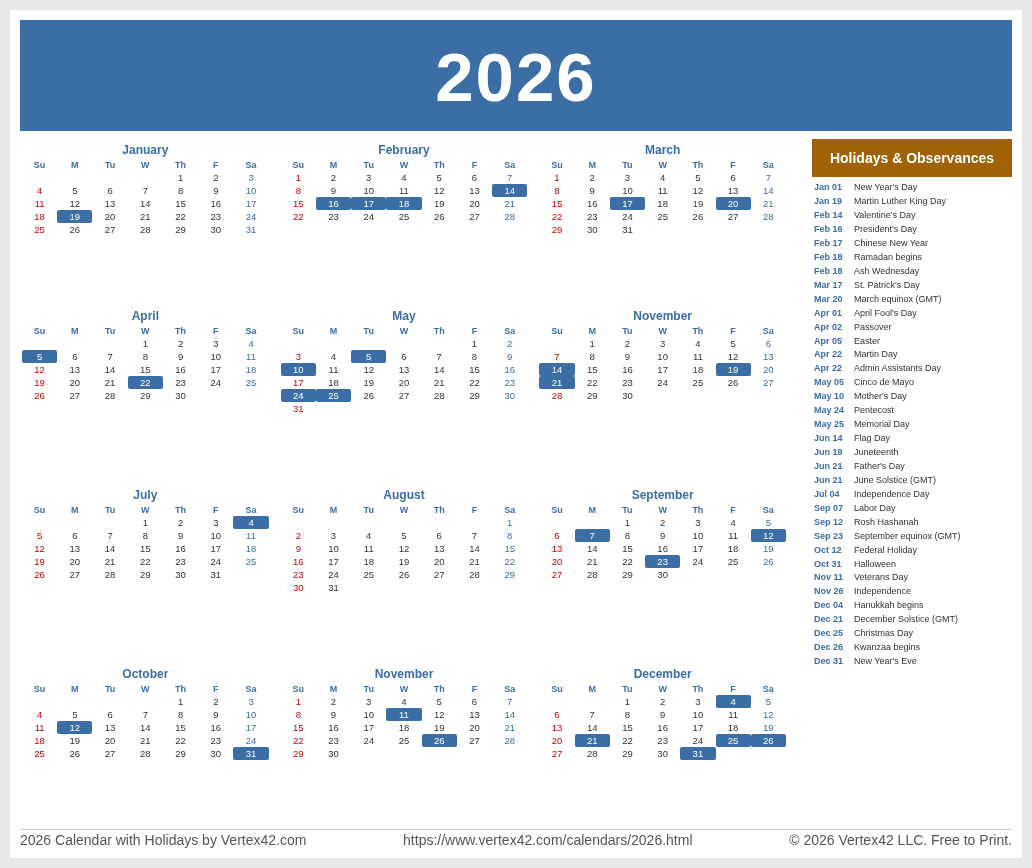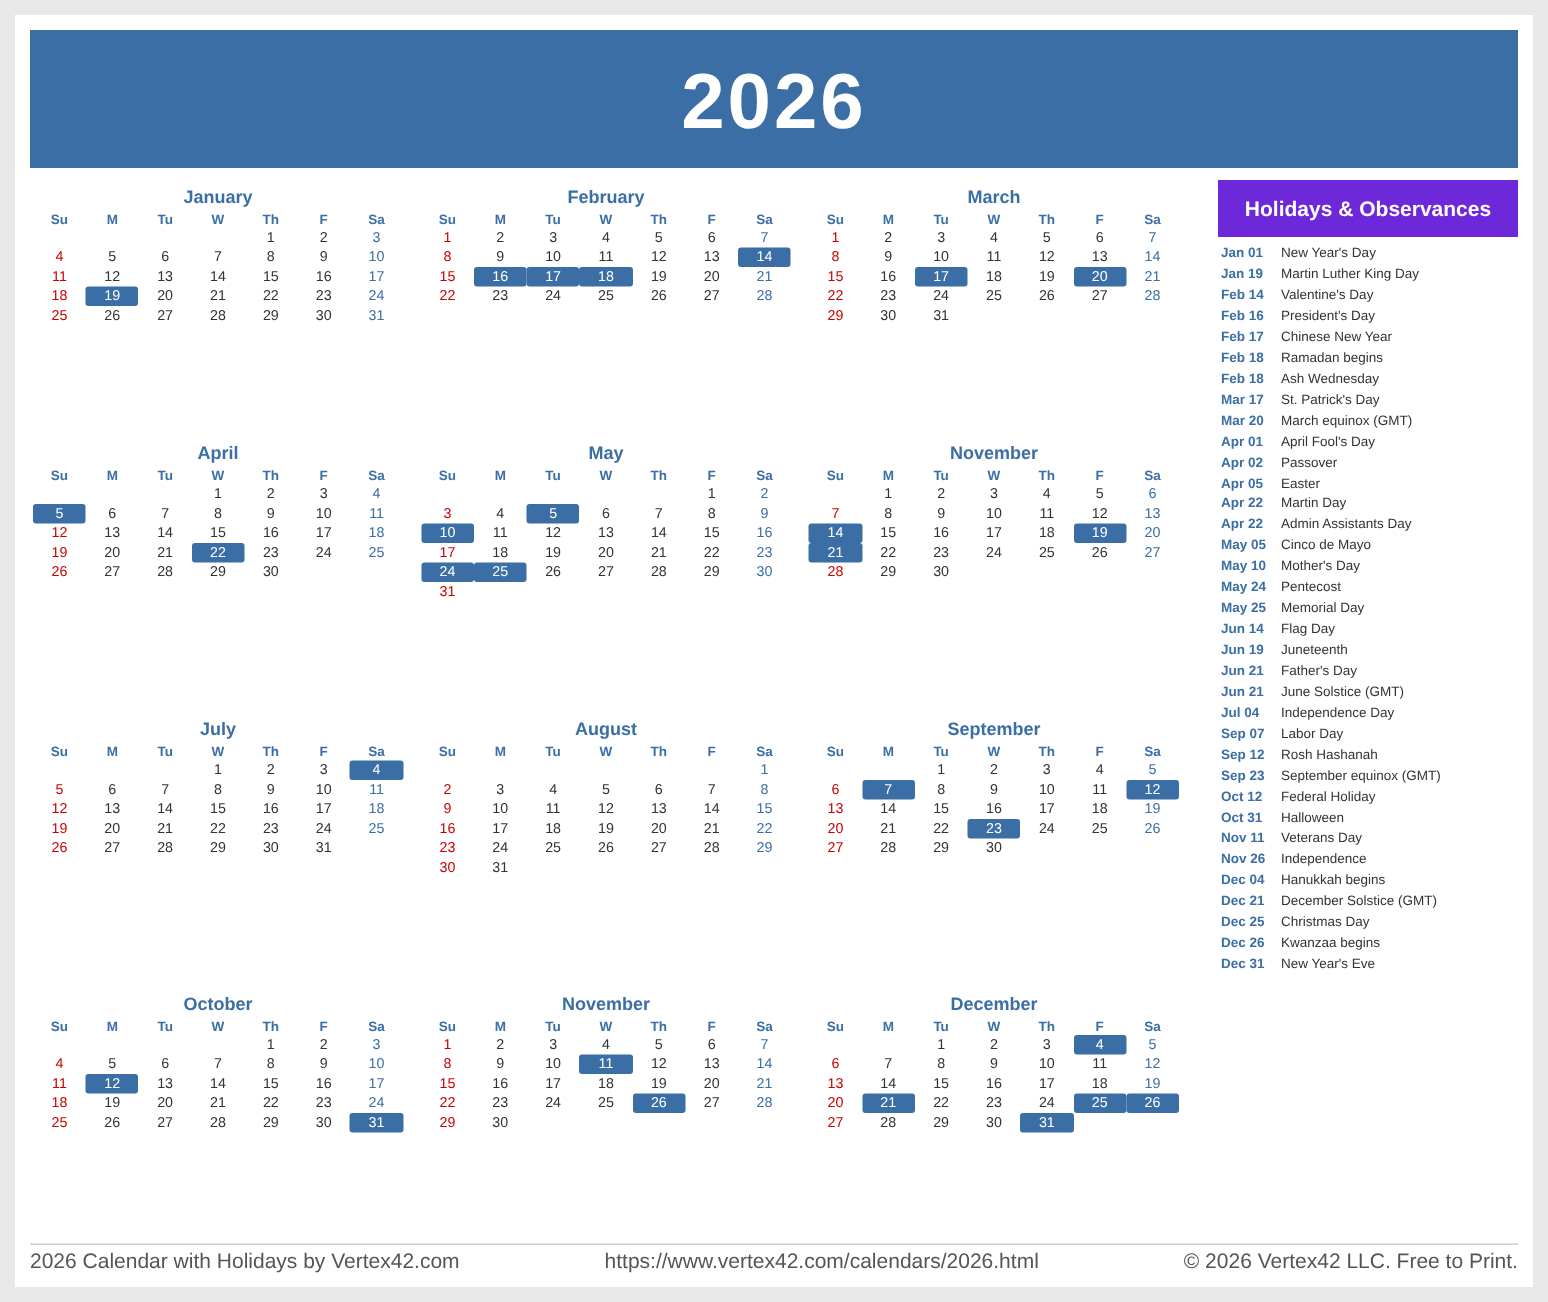--- a/index.html
+++ b/index.html
@@ -21,21 +21,21 @@
       flex-direction: column;
     }
     .header {
       background: #3a6ea5;
       text-align: center;
       padding: 18px 0 14px;
       margin-bottom: 8px;
     }
     .header h1 {
       color: #fff;
-      font-size: 52px;
+      font-size: 69px;
       font-weight: bold;
       letter-spacing: 2px;
     }
     .main-content {
       display: flex;
       flex: 1;
       gap: 24px;
     }
     .calendar-area {
       flex: 1;
@@ -83,21 +83,21 @@
     .month-table td.highlighted {
       background: #3a6ea5;
       color: #fff !important;
       border-radius: 2px;
     }
     .sidebar {
       width: 200px;
       min-width: 200px;
     }
     .sidebar-header {
-      background: #6d28d9;
+      background: #a16207;
       color: #fff;
       text-align: center;
       padding: 10px 6px;
       font-size: 14px;
       font-weight: bold;
       line-height: 1.3;
       margin-bottom: 4px;
     }
     .holiday-list {
       font-size: 9px;

